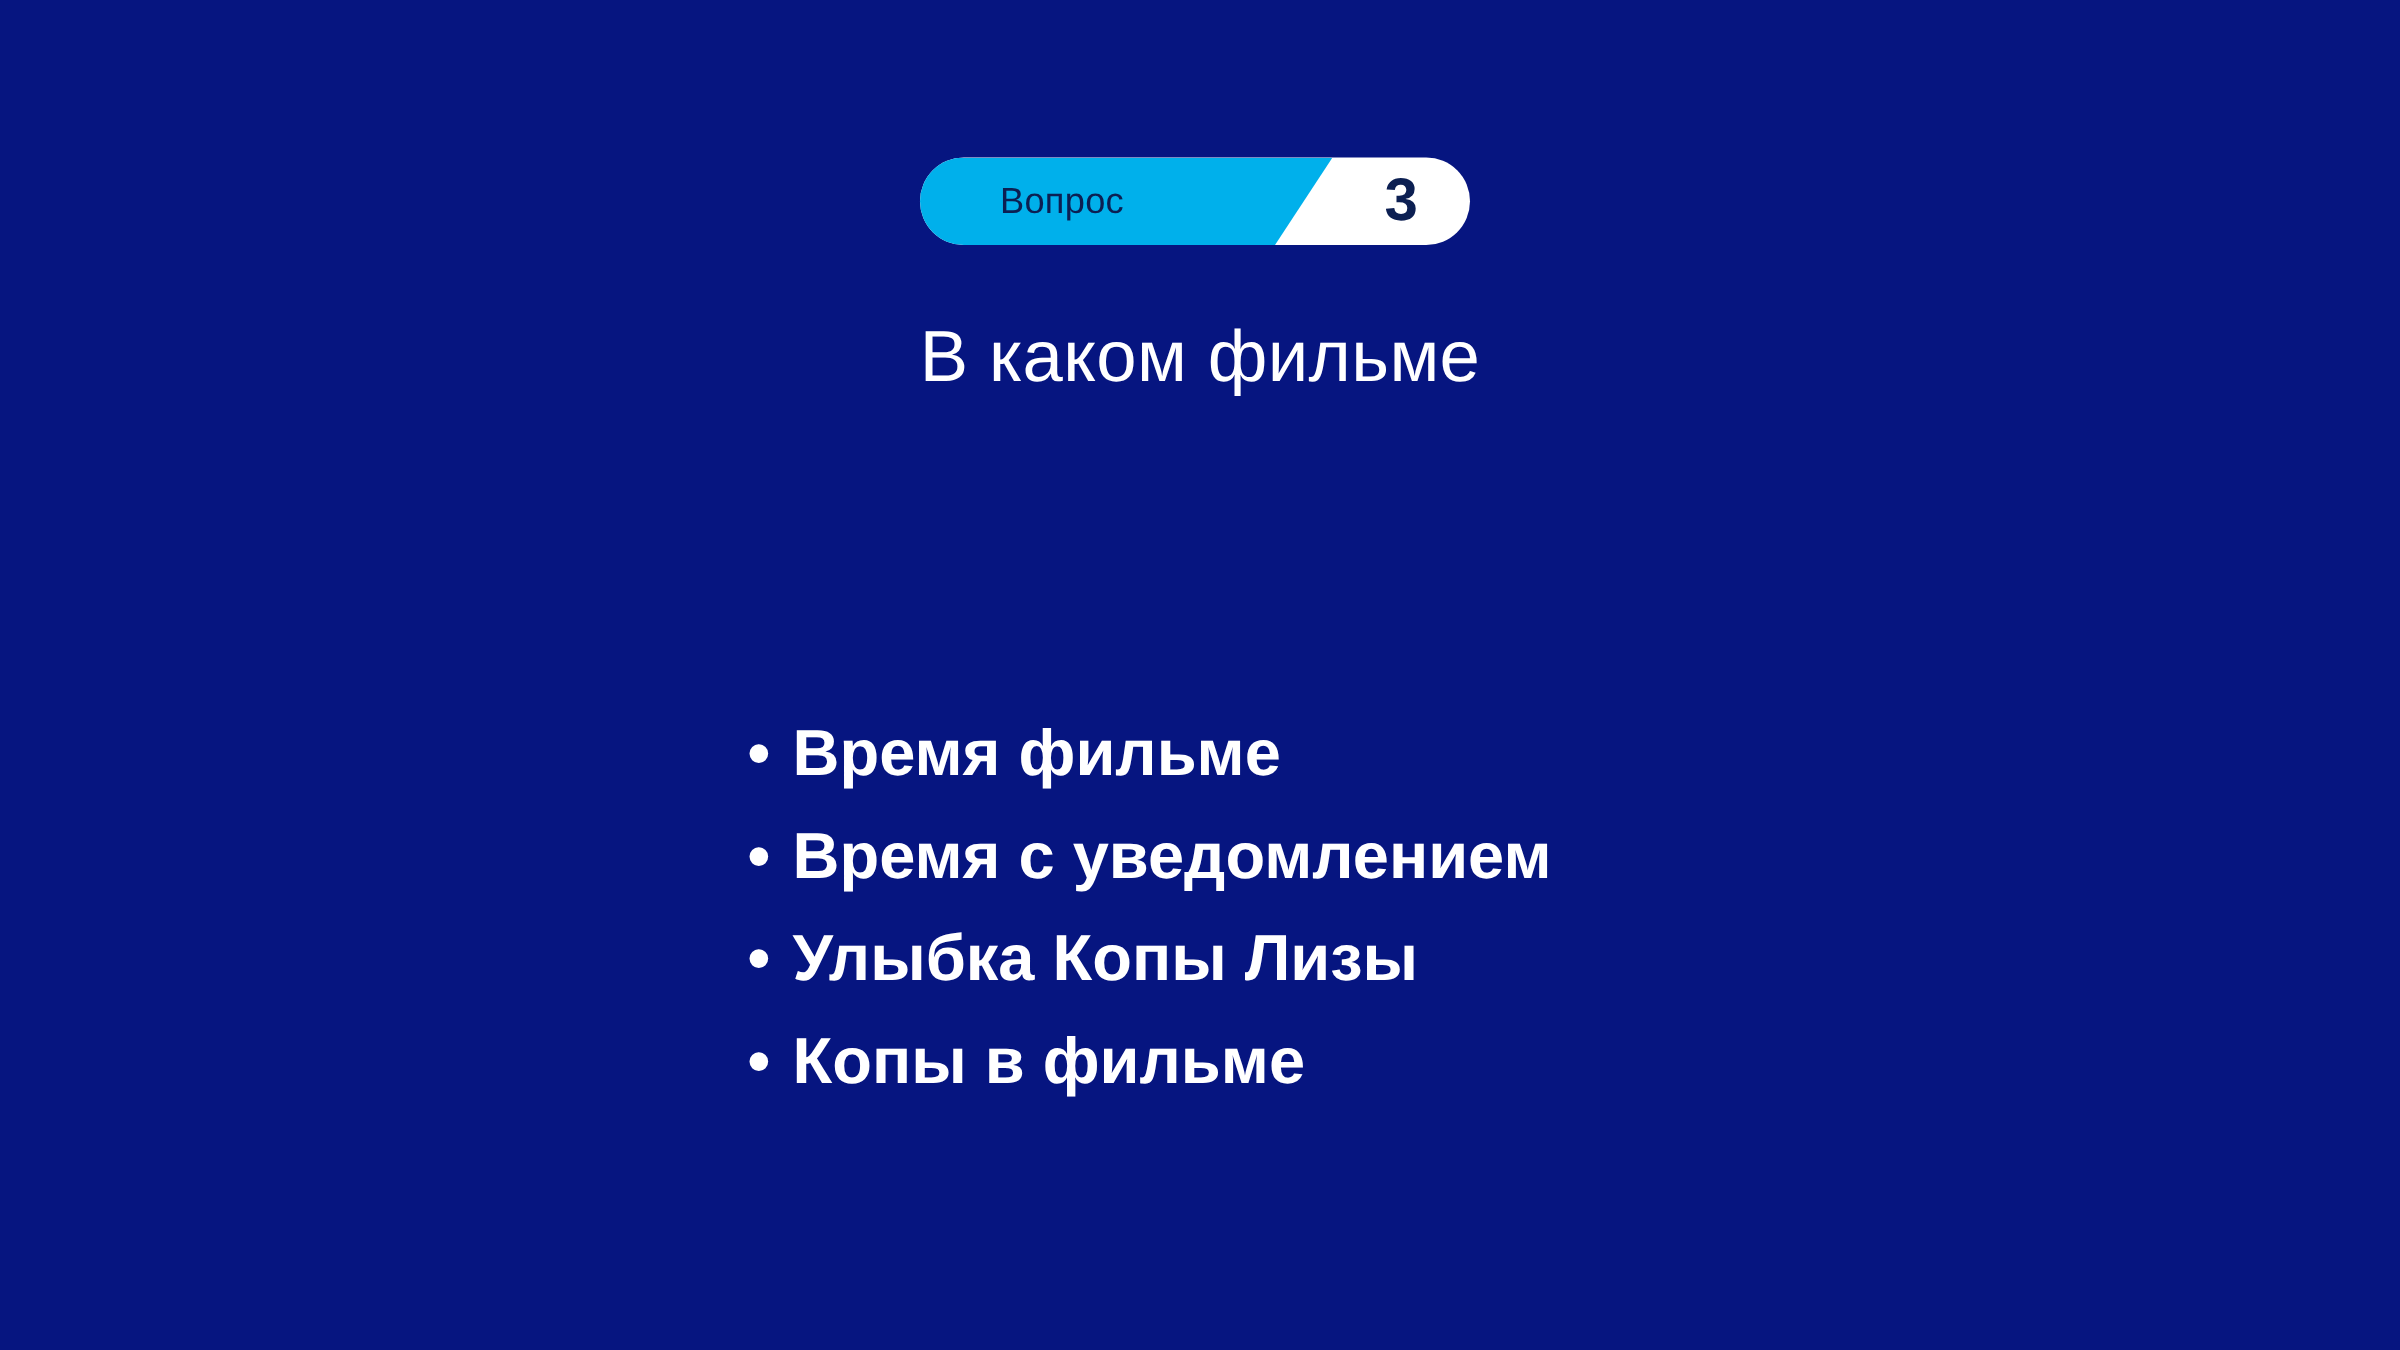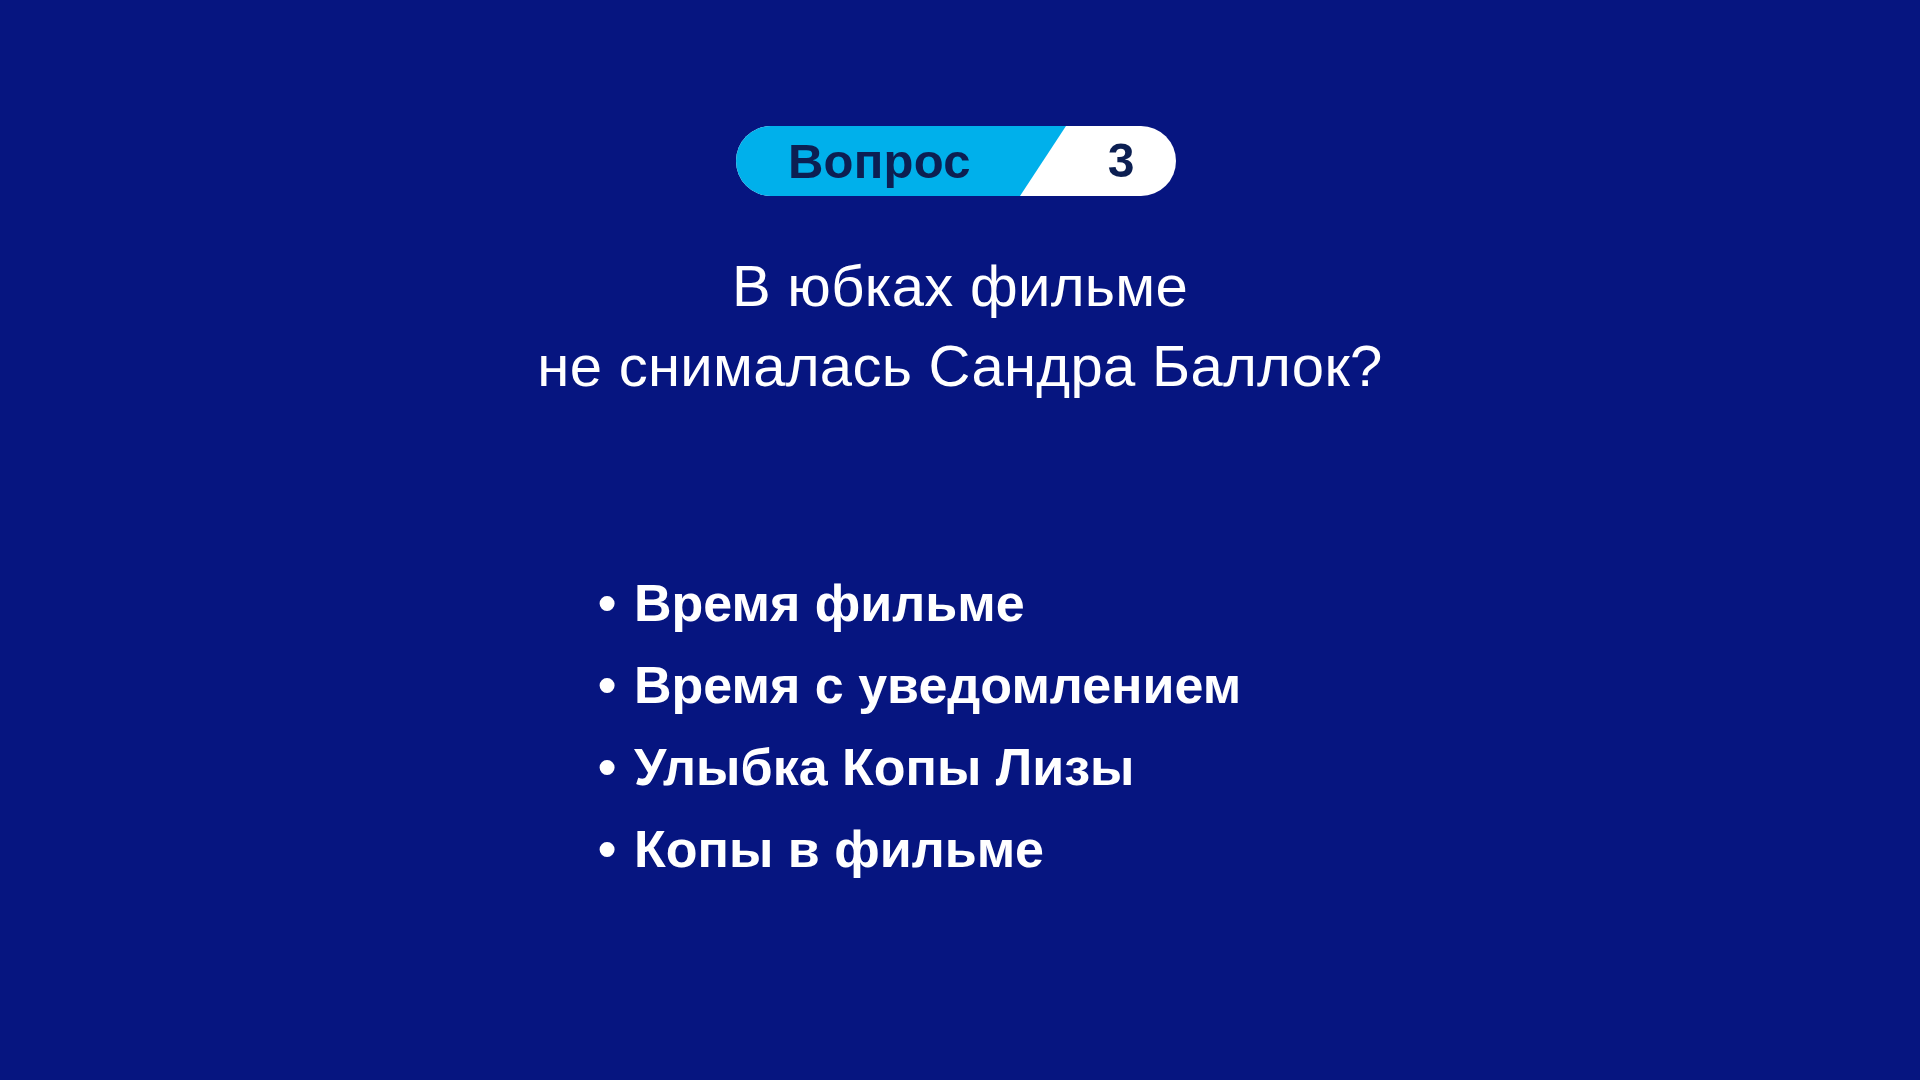--- a/index.html
+++ b/index.html
@@ -39,26 +39,26 @@
     left: 0;
     top: 0;
     width: 330px;
     height: 100%;
     background: #00b0eb;
     
     clip-path: polygon(0 0, 100% 0, calc(100% - 46px) 100%, 0 100%);
   }
   .badge-label {
     position: absolute;
-    left: 52px;
+    left: 64px;
     top: 0;
     height: 70px;
     line-height: 70px;
-    font-size: 49px;
-    font-weight: bold;
+    font-size: 29px;
+    font-weight: normal;
     color: #0c1f52;
     letter-spacing: 0.2px;
     white-space: nowrap;
   }
   .badge-number {
     position: absolute;
     left: 330px;
     top: 0;
     width: 110px;
     height: 70px;
@@ -121,22 +121,21 @@
 
 <div class="slide">
 
   <div class="badge">
     <div class="badge-cyan"></div>
     <div class="badge-label">Вопрос</div>
     <div class="badge-number">3</div>
   </div>
 
   <div class="question">
-    <span class="question-line">В юбках фильме</span>
-    <span class="question-line">не снималась Сандра Баллок?</span>
+    <span class="question-line">В каком фильме</span>
   </div>
 
   <ul class="answers">
     <li class="answer-item">
       <span class="answer-bullet">•</span>
       <span class="answer-text">Время фильме</span>
     </li>
     <li class="answer-item">
       <span class="answer-bullet">•</span>
       <span class="answer-text">Время с уведомлением</span>

